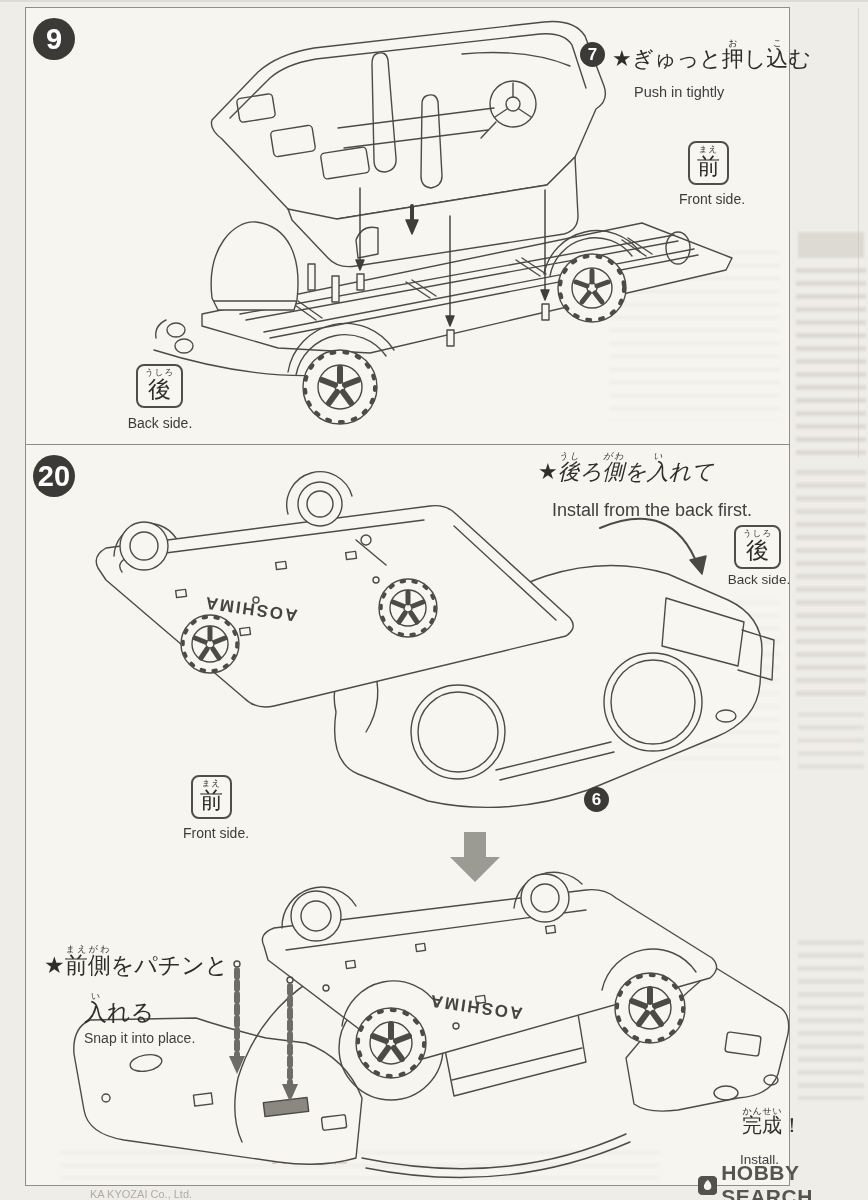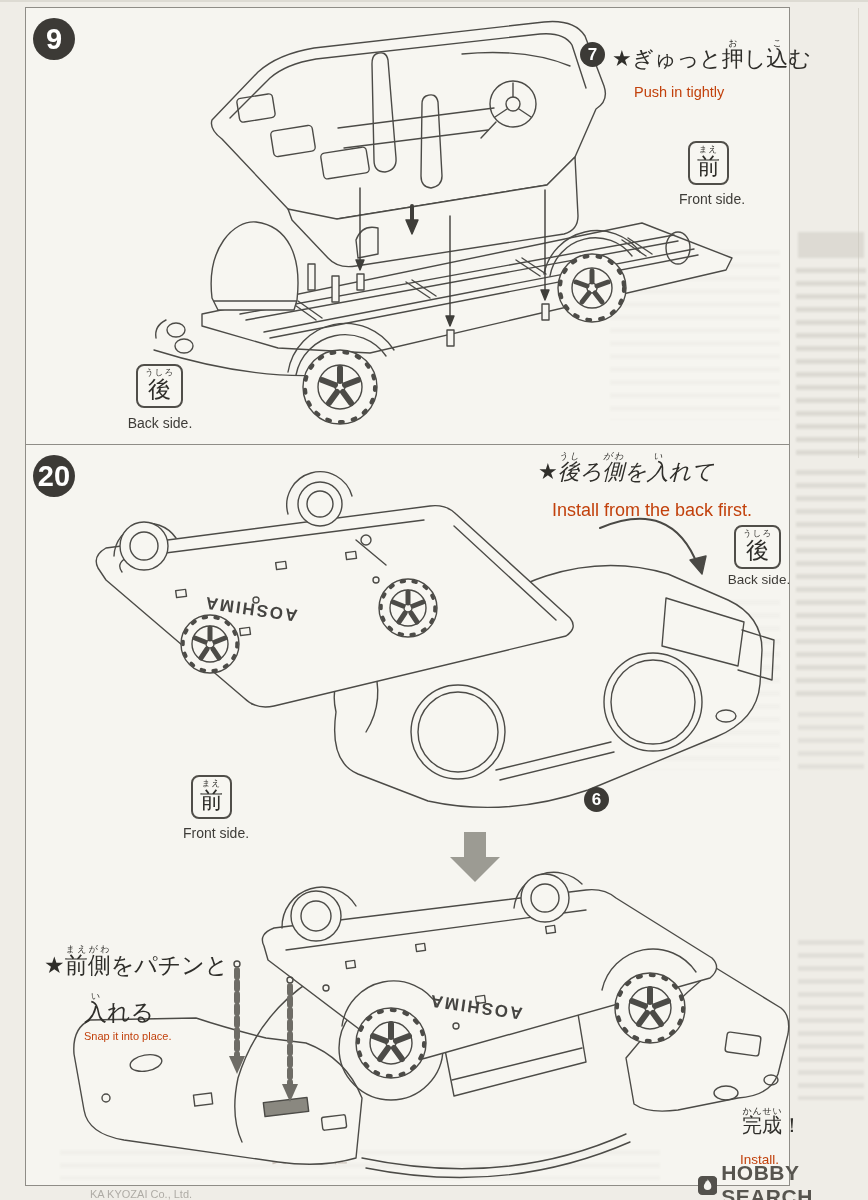--- a/index.html
+++ b/index.html
@@ -11,21 +11,21 @@
          border:1.3px solid #8f8d87;box-sizing:border-box;}
   .divider{left:25px;top:444px;width:765px;height:0;border-top:1.3px solid #8f8d87;}
   
   .badge{border-radius:50%;background:#3c3a36;color:#fff;display:flex;
          align-items:center;justify-content:center;font-weight:bold;}
   .badge.big{width:42px;height:42px;font-size:29px;}
   .badge.small{width:25px;height:25px;font-size:17px;}
   
   .jp{color:#2f2e2a;line-height:1.45;white-space:nowrap;}
   .jp ruby rt{font-size:9px;letter-spacing:0;color:#2f2e2a;}
-  .en{color:#c2410c;white-space:nowrap;}
+  .en{color:#404040;white-space:nowrap;}
   
   .dirbox{border:2px solid #504e49;border-radius:8px;background:#f7f6f1;
           display:flex;flex-direction:column;align-items:center;
           padding:2px 7px 4px;color:#2f2e2a;}
   .dirbox .furi{font-size:8.5px;line-height:1;letter-spacing:1px;}
   .dirbox .kanji{font-size:23px;line-height:1.1;}
   .dirlabel{font-size:14px;color:#3e3c38;text-align:center;}
   svg.lineart{overflow:visible;}
   
   .noise{background:repeating-linear-gradient(180deg,
@@ -357,21 +357,21 @@
         <path d="M264,128 L264,228"></path>
       </g>
       <polygon points="203,198 219,198 211,216" fill="#6e6c66" stroke="none"></polygon>
       <polygon points="256,226 272,226 264,244" fill="#6e6c66" stroke="none"></polygon>
     </g>
   </g>
 </svg>
 
 <div class="abs jp" style="left:44px;top:944px;font-size:23px;">★<ruby>前<rt>まえ</rt></ruby><ruby>側<rt>がわ</rt></ruby>をパチンと</div>
 <div class="abs jp" style="left:84px;top:991px;font-size:23px;"><ruby>入<rt>い</rt></ruby>れる</div>
-<div class="abs en" style="left:84px;top:1030px;font-size:11px;">Snap it into place.</div>
+<div class="abs en" style="left:84px;top:1030px;font-size:14px;">Snap it into place.</div>
 
 <div class="abs jp" style="left:742px;top:1106px;font-size:20px;"><ruby>完成<rt>かんせい</rt></ruby>！</div>
 <div class="abs en" style="left:740px;top:1152px;font-size:13.5px;">Install.</div>
 
 <div class="abs watermark" style="left:698px;top:1161px;">
   <svg width="23" height="23" viewBox="0 0 23 23">
     <rect x="0" y="0" width="23" height="23" rx="5" fill="#53514c"></rect>
     <path d="M11.5,4 C13.5,7 16,8.5 16,12.5 A4.5,4.5 0 0 1 7,12.5 C7,9.5 9.5,8.5 9.7,5.5 C10.5,7.5 11.2,7 11.5,4 Z" fill="#f6f5f0"></path>
   </svg>
   <span class="wtext">HOBBY SEARCH</span>

